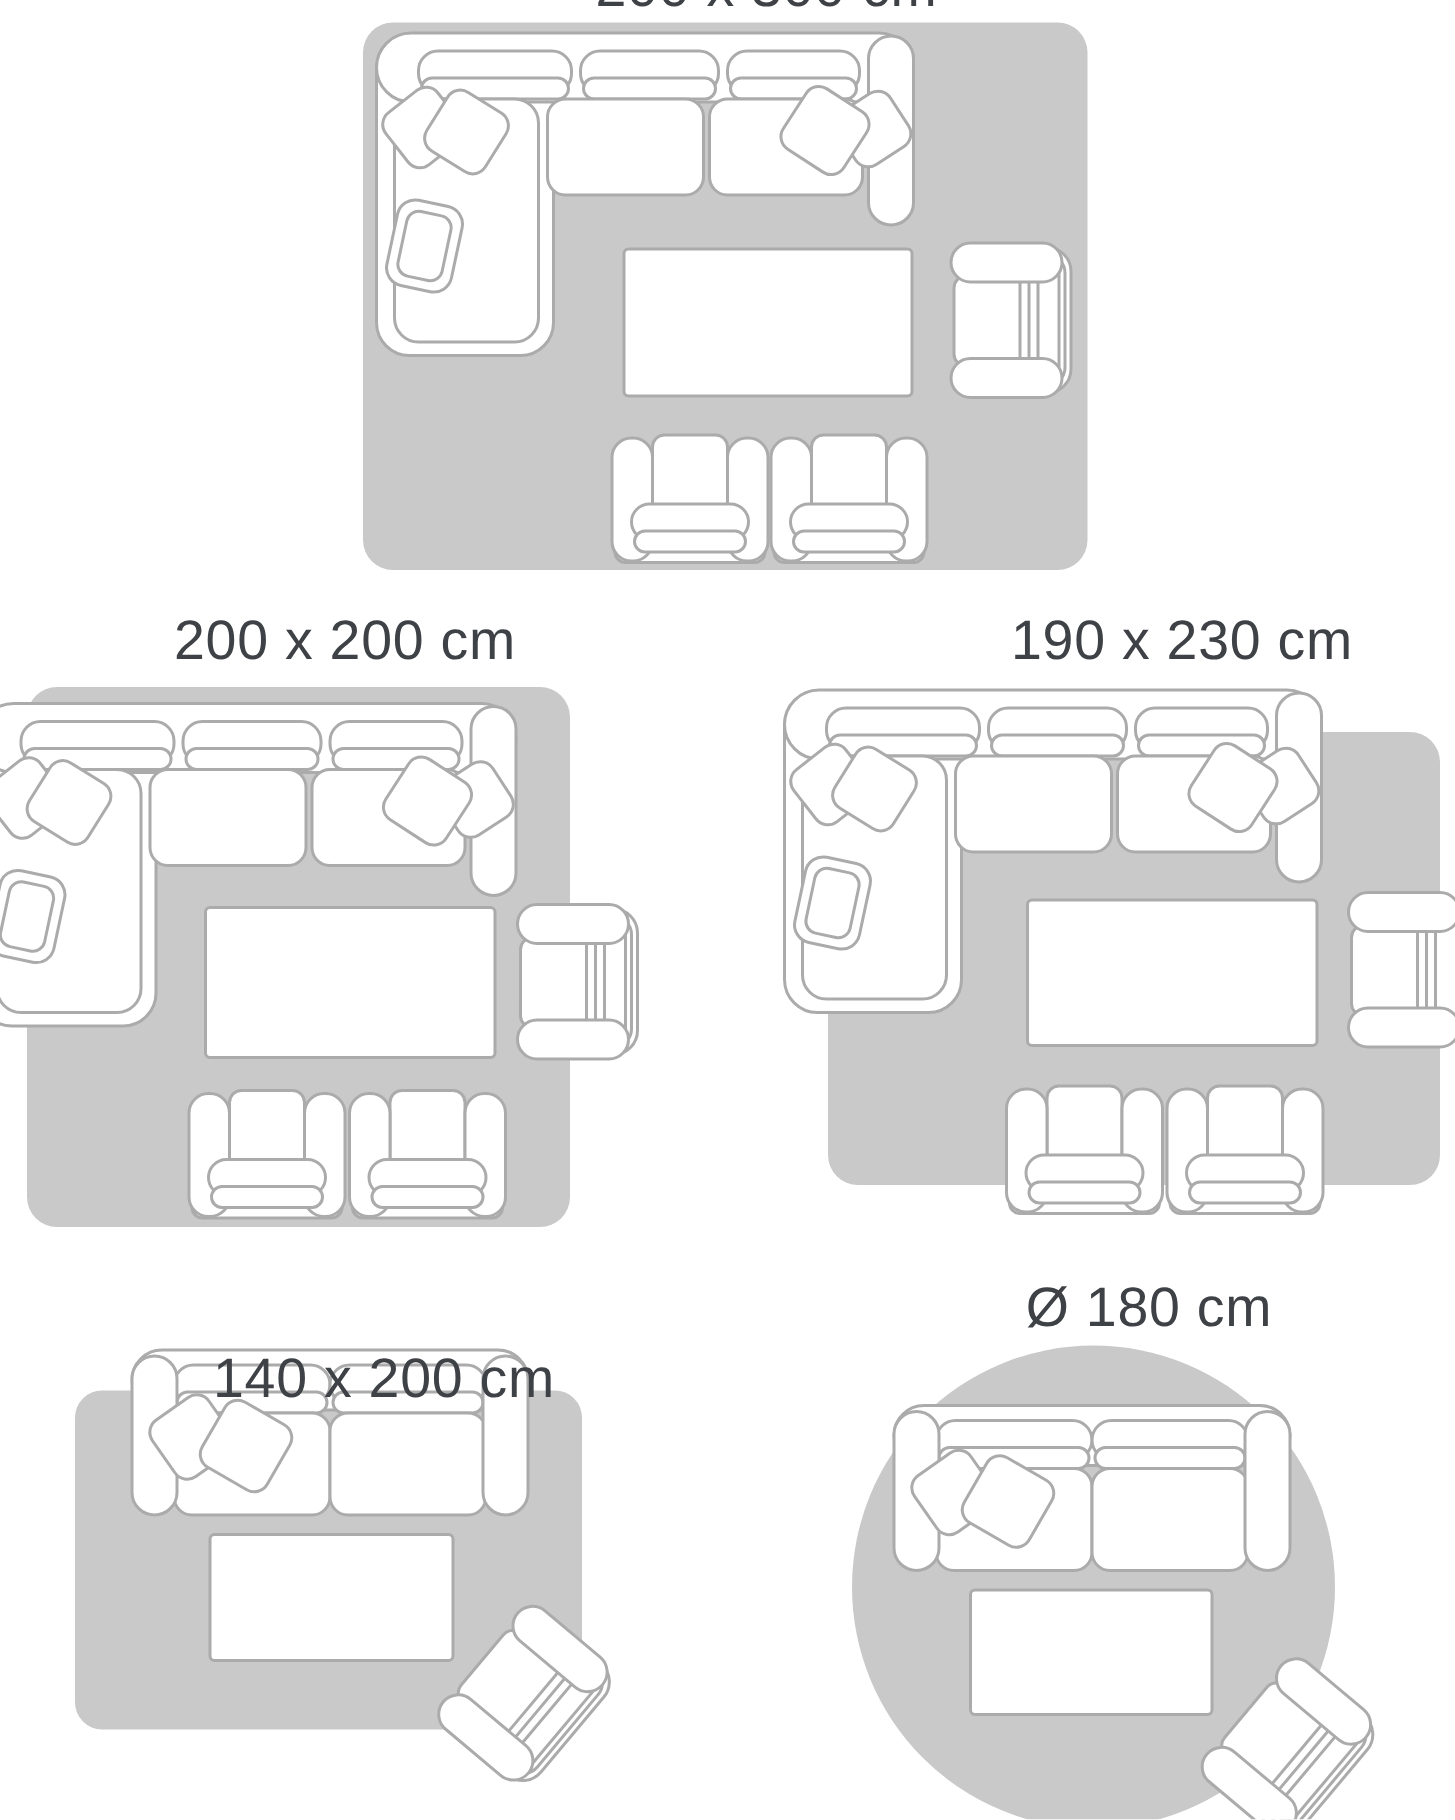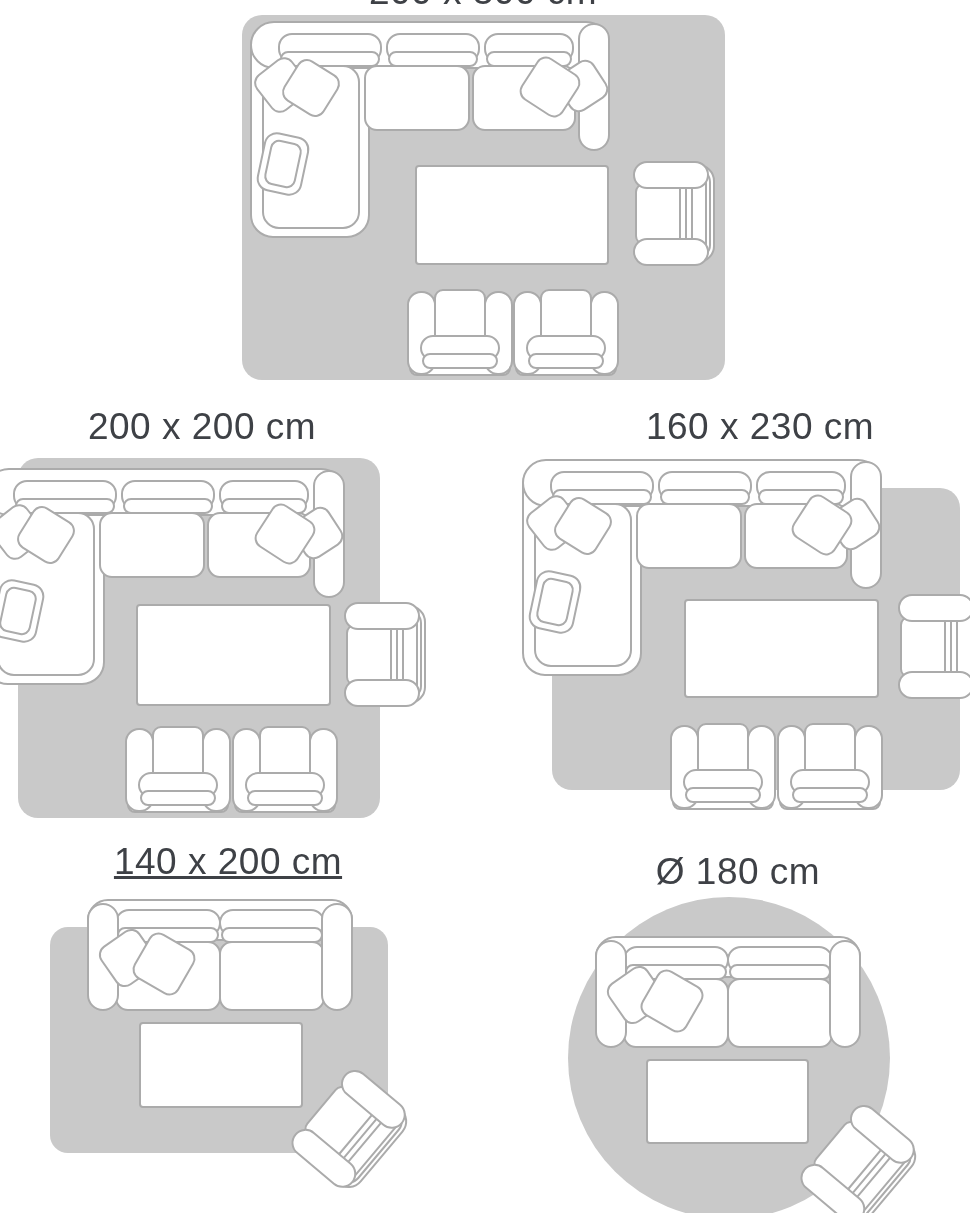--- a/index.html
+++ b/index.html
@@ -24,20 +24,21 @@
   .size-title {
     position: absolute;
     transform: translateX(-50%);
     font-size: 37px;
     font-weight: 300;
     line-height: 1;
     letter-spacing: 0.5px;
     color: #3e4146;
     white-space: nowrap;
     user-select: none;
+    margin-left: 28px;
   }
 </style>
 </head>
 <body>
 
 <div class="canvas">
 
   <svg class="scene-svg" width="970" height="1213" viewBox="0 0 970 1213" xmlns="http://www.w3.org/2000/svg">
     <defs>
 
@@ -152,19 +153,19 @@
       <g transform="translate(861,1166) rotate(40)">
         <use href="#armchair" x="-41" y="-52"></use>
       </g>
     </g>
   </svg>
 
   <div class="size-title" style="left:483px; top:-27px;">200 x 300 cm</div>
 
   <div class="size-title" style="left:202px; top:408px;">200 x 200 cm</div>
 
-  <div class="size-title" style="left:760px; top:408px;">160 x 230 cm</div>
+  <div class="size-title" style="left:760px; top:408px;">190 x 230 cm</div>
 
-  <div class="size-title" style="left:228px; top:843px;text-decoration:underline;">140 x 200 cm</div>
+  <div class="size-title" style="left:228px; top:900px;">140 x 200 cm</div>
 
   <div class="size-title" style="left:738px; top:853px;">Ø 180 cm</div>
 
 </div>
 
 </body></html>

